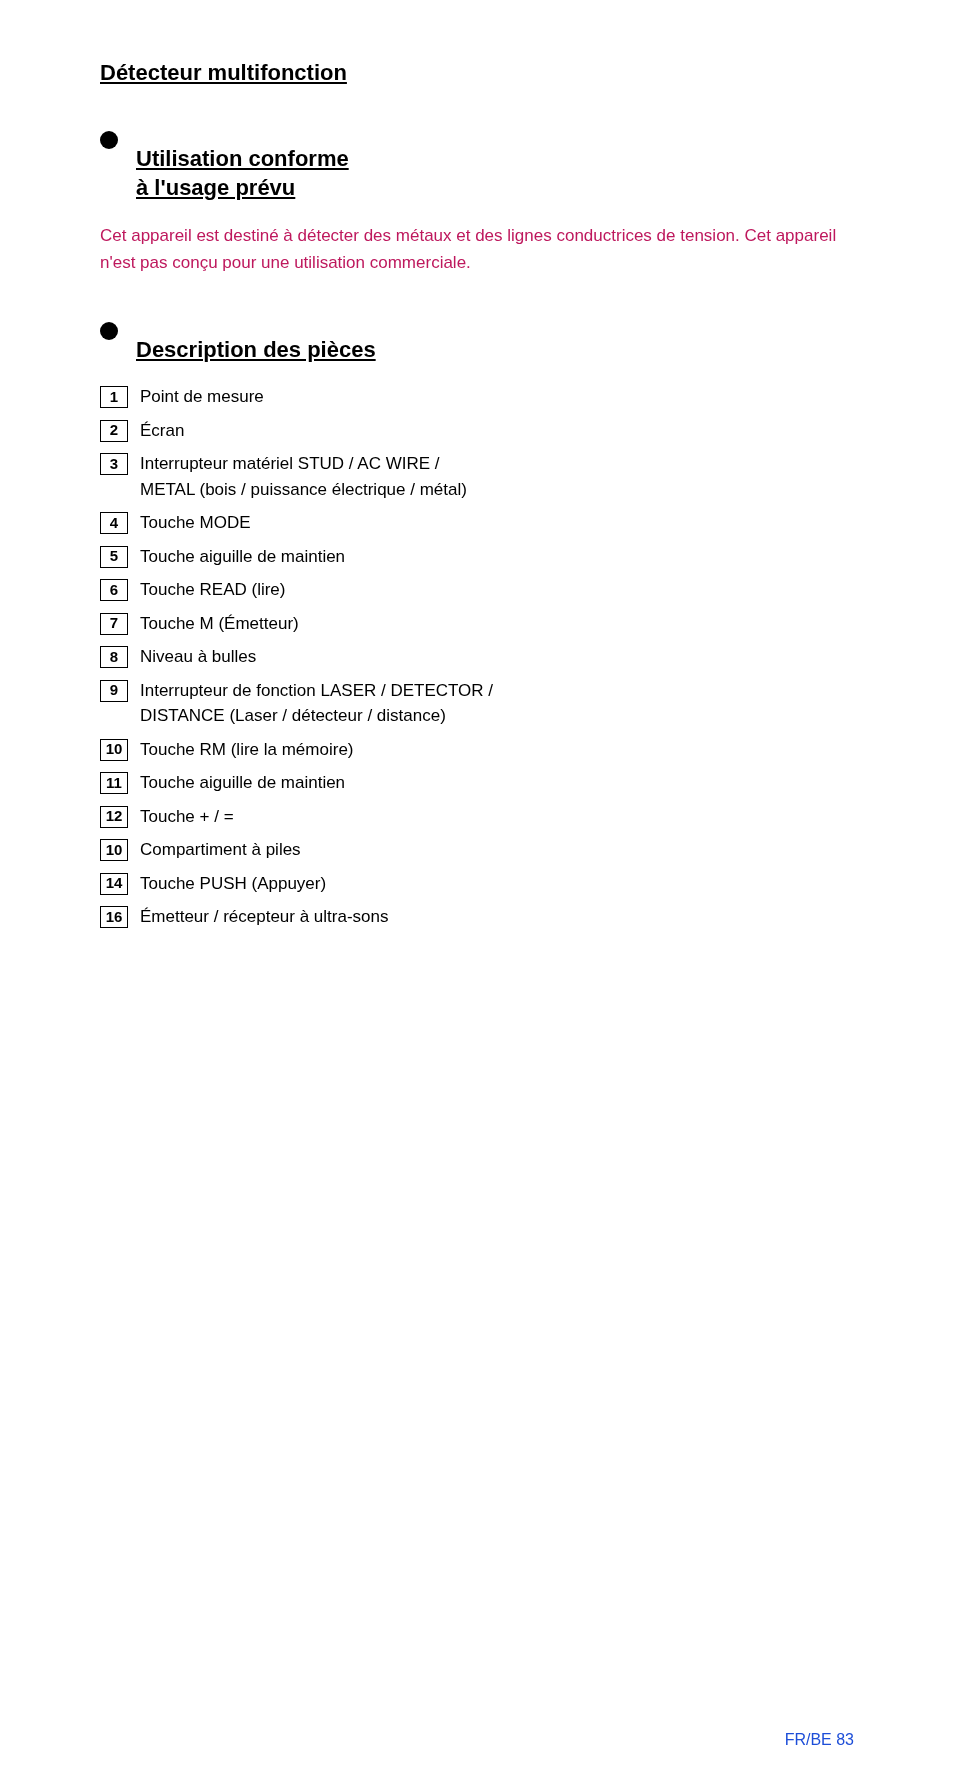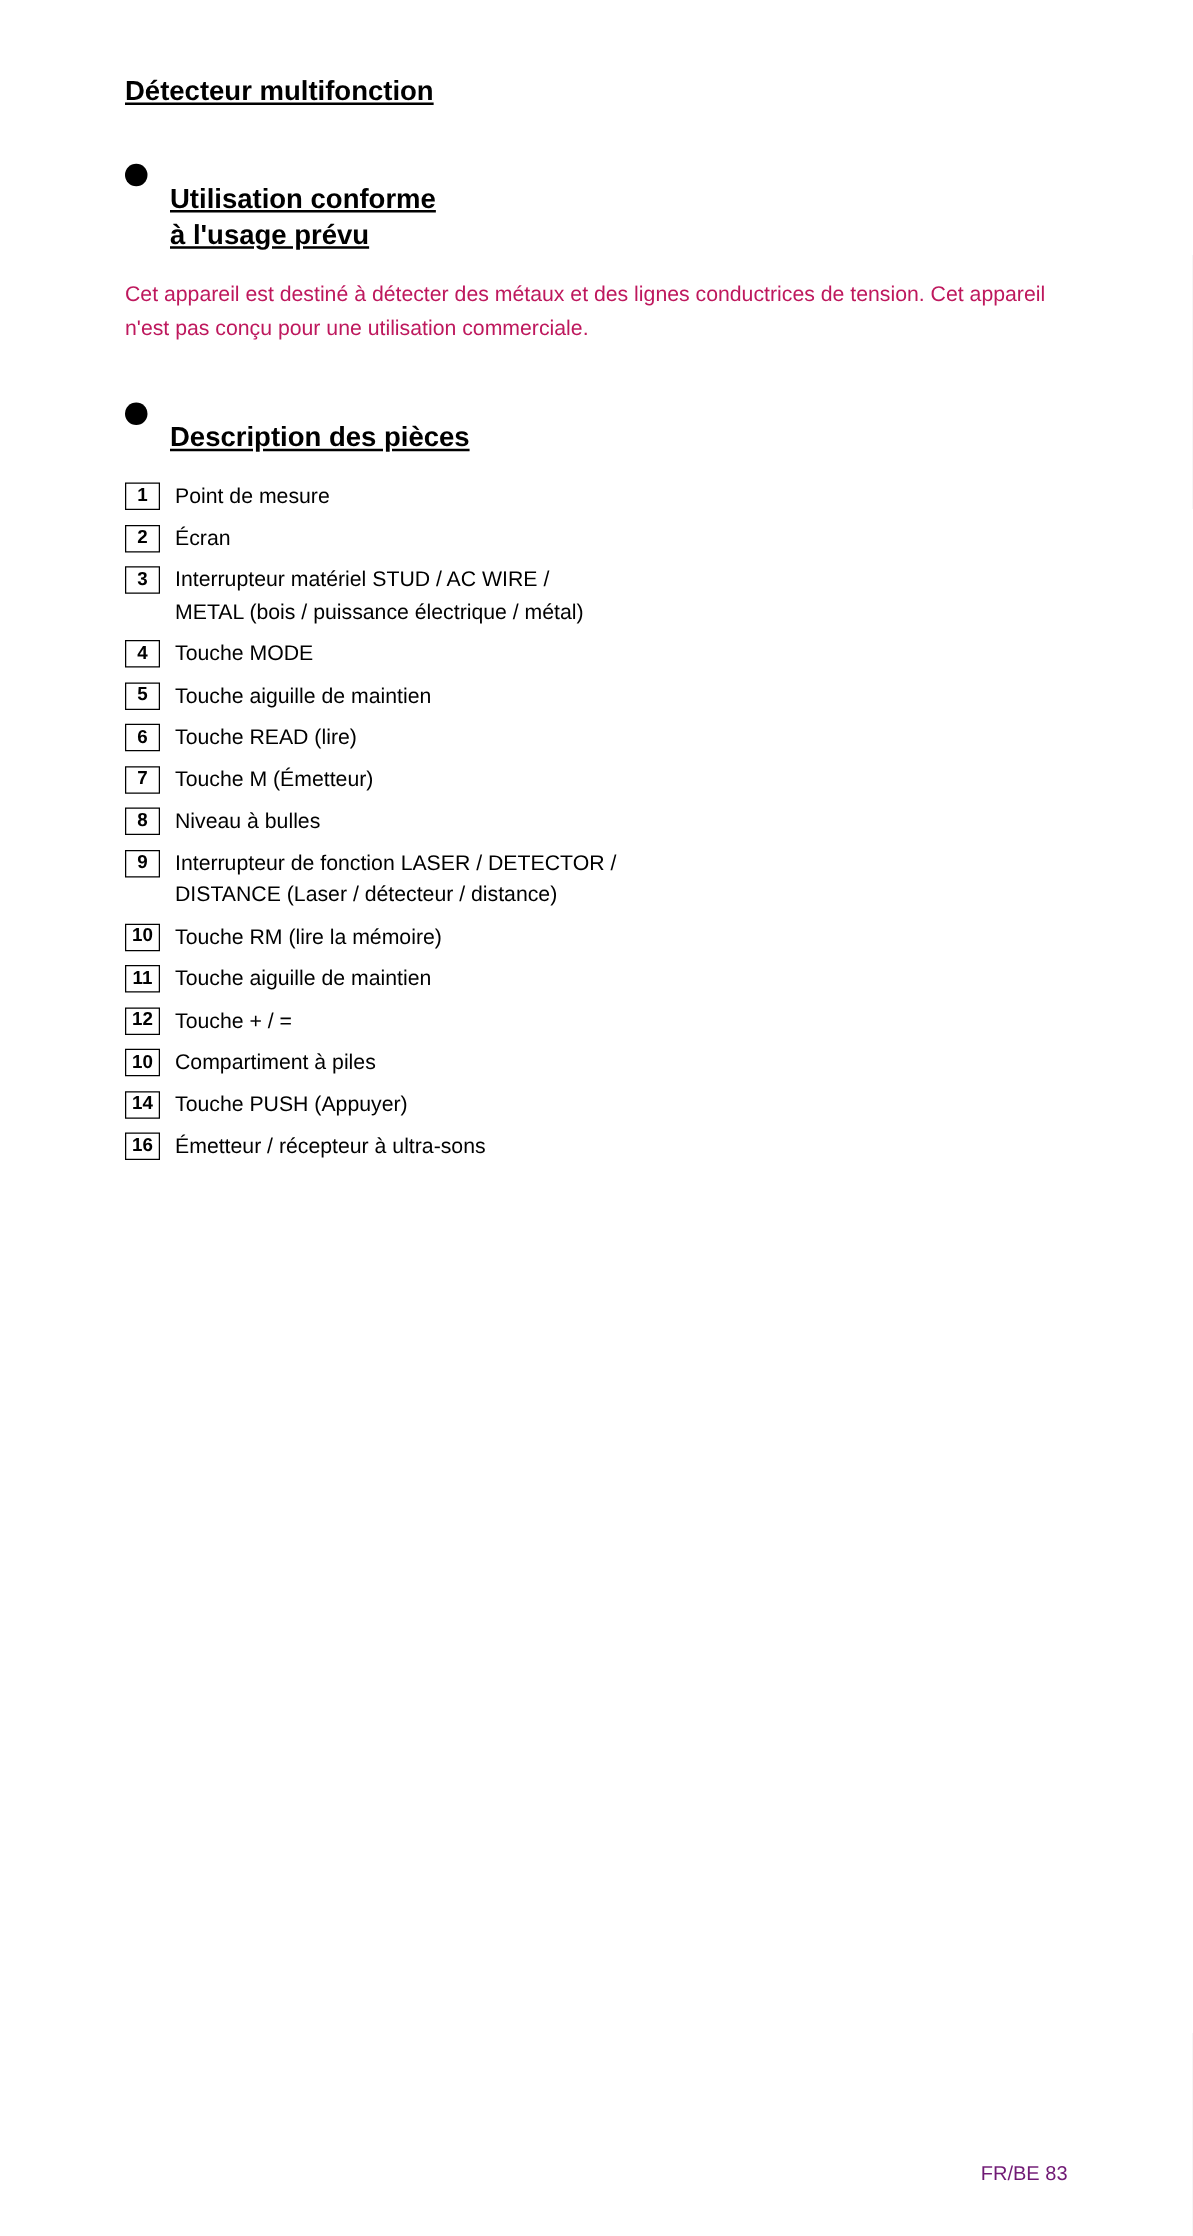--- a/index.html
+++ b/index.html
@@ -102,21 +102,21 @@
 
     .part-text {
       flex: 1;
     }
 
     .page-footer {
       position: absolute;
       bottom: 40px;
       right: 100px;
       font-size: 16px;
-      color: #701a75;
+      color: #1d4ed8;
     }
   </style>
 </head>
 <body>
 
 <div class="page">
 
   <h1 class="page-title">Détecteur multifonction</h1>
 
   <div class="section">

